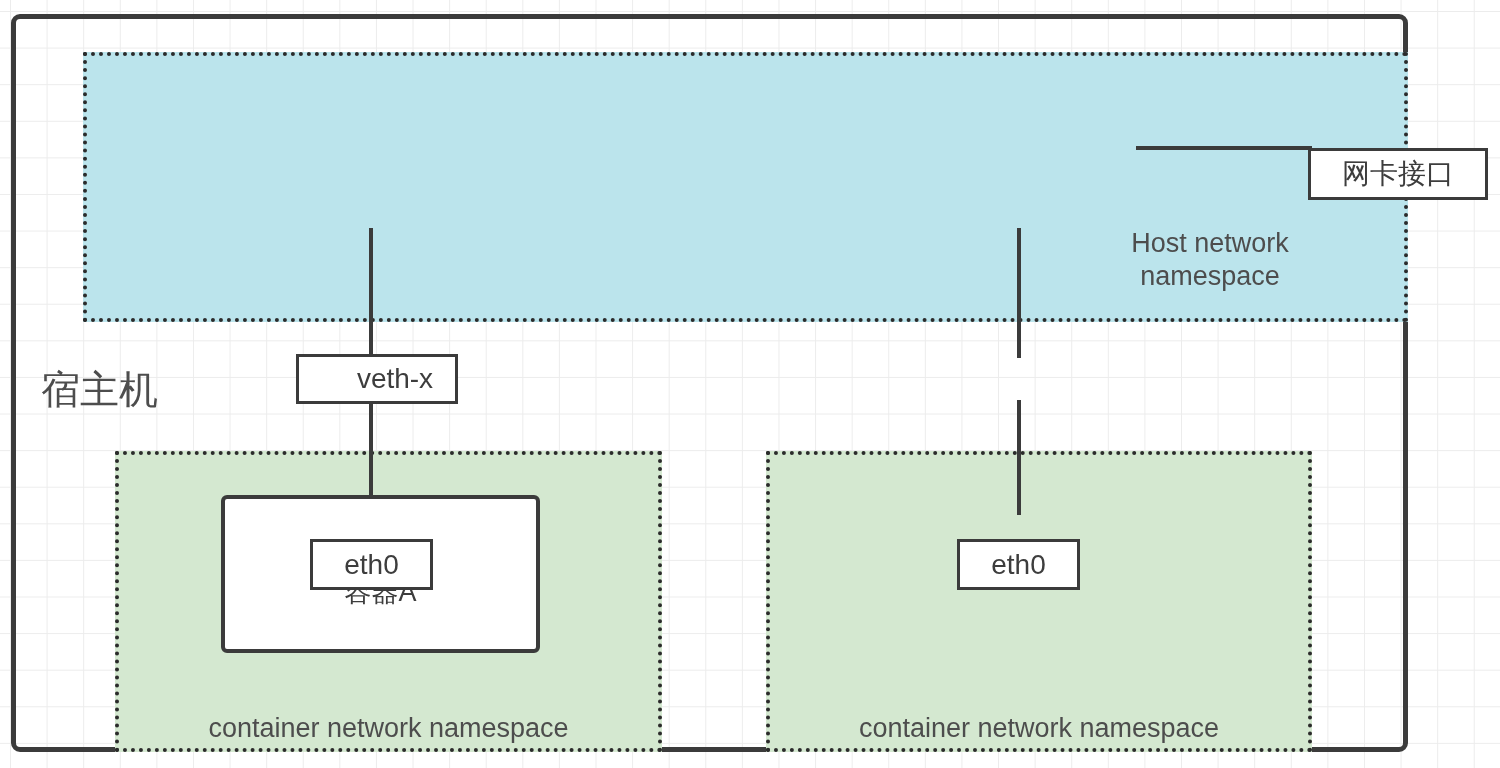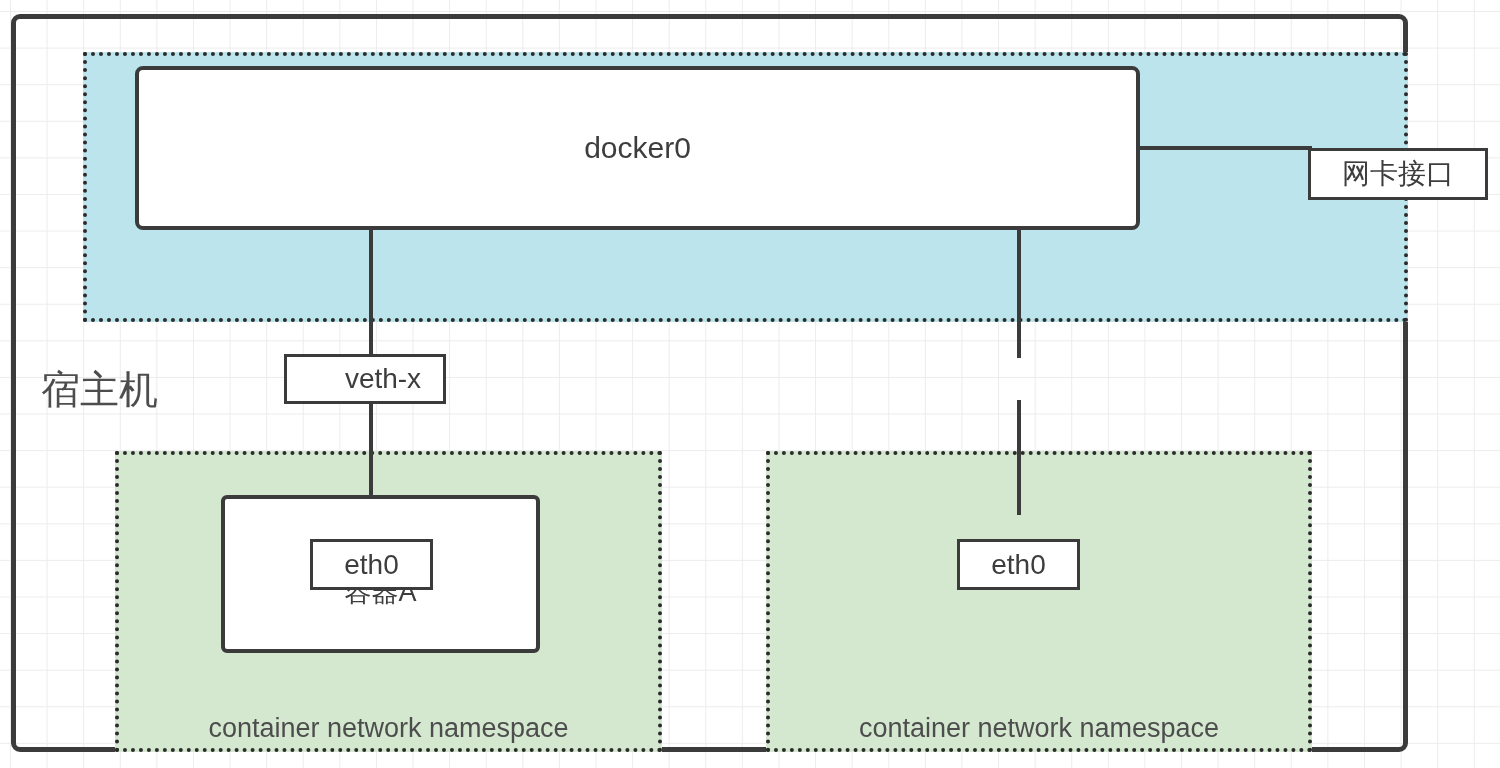--- a/index.html
+++ b/index.html
@@ -131,21 +131,21 @@
     margin-top: 24px;
   }
 
   .node-veth {
     top: 354px;
     width: 162px;
     height: 50px;
     border-width: 3px;
     font-size: 28px;
   }
-  .node-veth-x { left: 284px; padding-left: 36px; }
+  .node-veth-x { left: 296px; padding-left: 36px; }
   .node-veth-y { left: 939px; }
 
   .node-container {
     top: 495px;
     width: 319px;
     height: 158px;
     border-radius: 6px;
     border-width: 4px;
     display: block;
   }
@@ -191,38 +191,37 @@
   .edge-docker0-nic  { left: 1136px; top: 146px; width: 176px; }
 </style>
 </head>
 <body>
 
 <div id="canvas">
 
   <div class="host-frame"></div>
 
   <div class="ns-region ns-host"></div>
+  <div class="ns-label ns-label-host">Host network
+namespace</div>
 
   <div class="ns-region ns-container-a"></div>
   <div class="ns-label ns-label-ca">container network namespace</div>
 
   <div class="ns-region ns-container-b"></div>
   <div class="ns-label ns-label-cb">container network namespace</div>
 
   <div class="host-label">宿主机</div>
 
   <div class="edge edge-v edge-docker0-vethx"></div>
   <div class="edge edge-v edge-vethx-eth0a"></div>
   <div class="edge edge-v edge-docker0-vethy"></div>
   <div class="edge edge-v edge-vethy-eth0b"></div>
   <div class="edge edge-h edge-docker0-nic"></div>
 
-  <div class="node node-docker0">
-    <span>docker0</span>
-  </div>
 
   <div class="node node-nic">
     <span>网卡接口</span>
   </div>
 
   <div class="node node-veth node-veth-x">
     <span>veth-x</span>
   </div>
 
   <div class="node node-container node-container-a">

